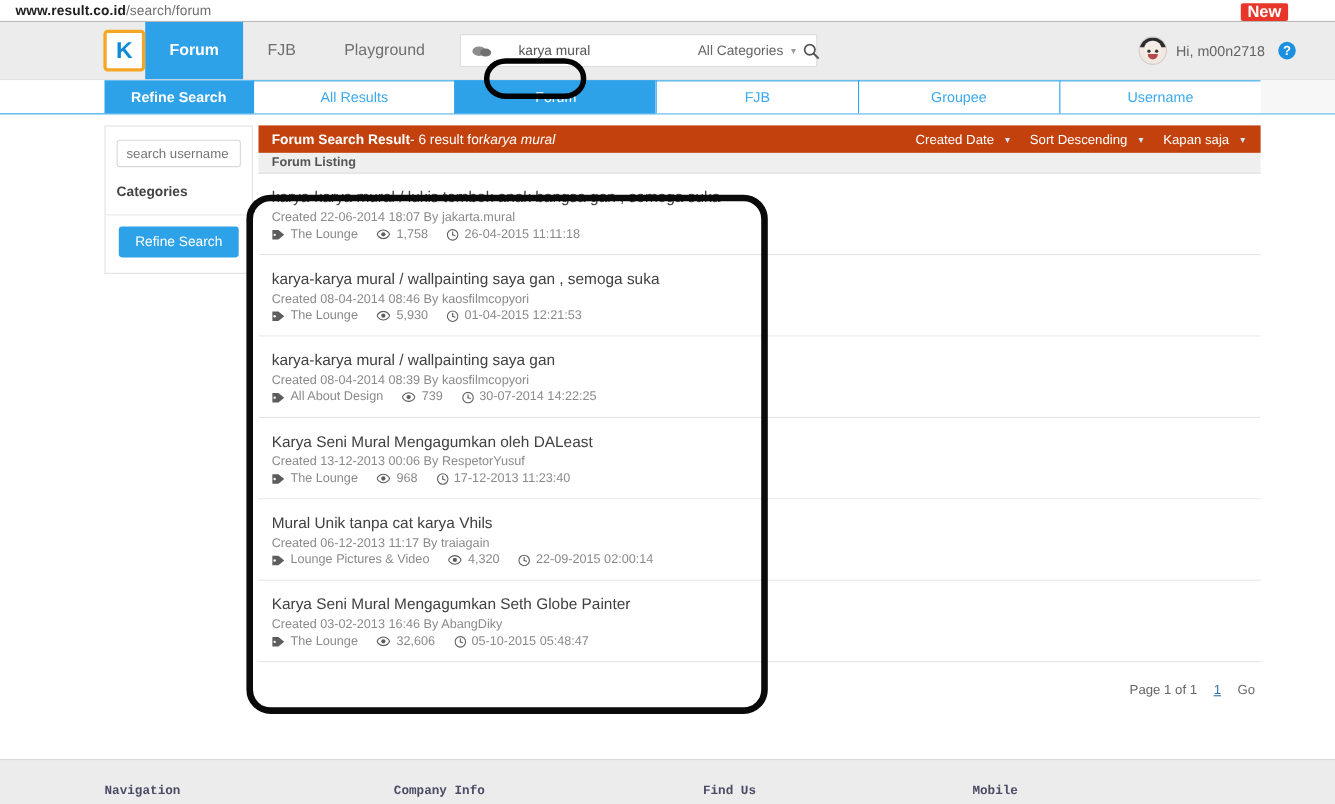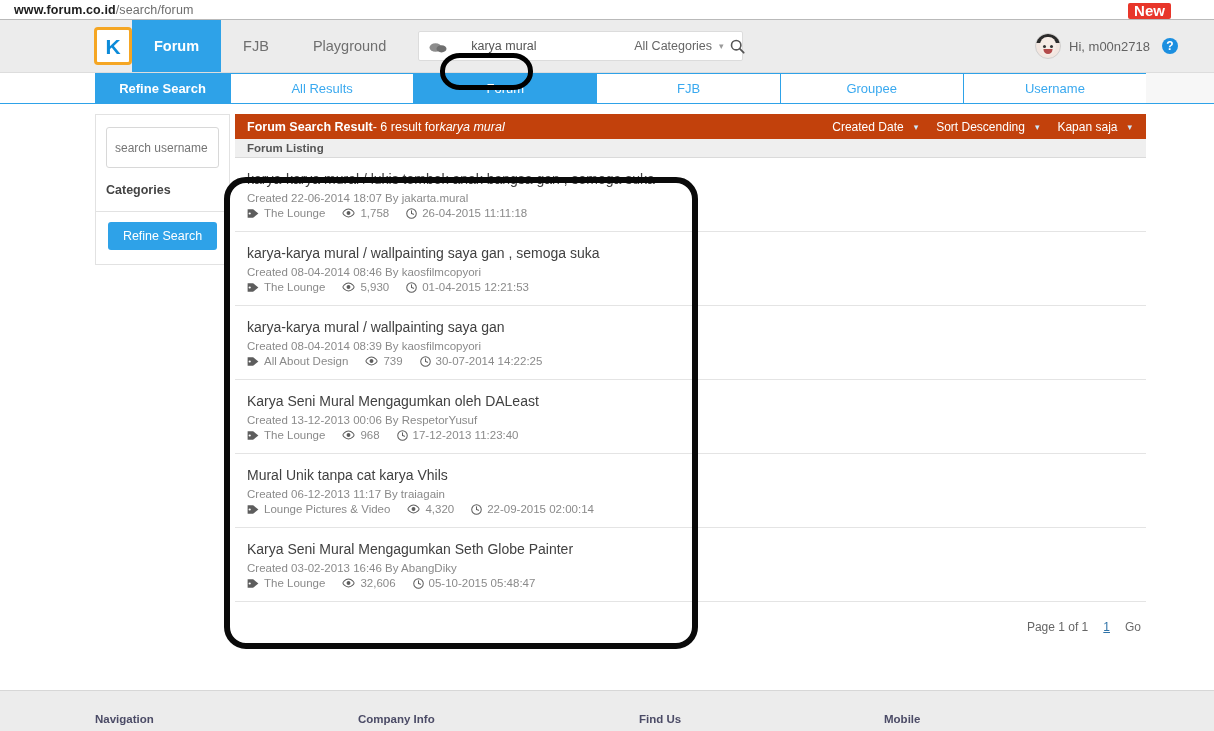--- a/index.html
+++ b/index.html
@@ -212,21 +212,21 @@
 
   
   #sidebar { width: 135px; flex: 0 0 135px; padding-top: 10px; }
   .side-card {
     border: 1px solid #e2e2e2;
     background: #ffffff;
     padding: 12px 10px 14px 10px;
   }
   .username-input {
     width: 100%;
-    height: 41px;
+    height: 25px;
     border: 1px solid #d8d8d8;
     border-radius: 3px;
     font-size: 12px;
     color: #9b9b9b;
     padding: 0 8px;
     outline: none;
     font-family: "Liberation Sans", sans-serif;
   }
   .cat-title {
     margin-top: 15px;
@@ -326,20 +326,21 @@
     left: 0; bottom: 0;
     width: 1214px;
     height: 41px;
     background: #ececec;
     border-top: 1px solid #d7d7d7;
   }
   #footer-inner {
     display: flex;
     padding-left: 95px;
     padding-top: 22px;
+    font-family: Liberation Mono, monospace;
   }
   .footer-col {
     font-size: 11.5px;
     color: #4b4b66;
     font-weight: bold;
   }
   .footer-col.c0 { width: 263px; }
   .footer-col.c1 { width: 281px; }
   .footer-col.c2 { width: 245px; }
 
@@ -359,21 +360,21 @@
     left: 224px; top: 157px;
     width: 474px; height: 472px;
     border: 6px solid #0a0a0a;
     border-radius: 22px;
   }
 </style>
 </head>
 <body>
 
 <div id="urlbar">
-  <span class="host">www.forum.co.id</span>
+  <span class="host">www.result.co.id</span>
     <span class="path">/search/forum</span>
 </div>
 
 <div id="page">
 
   <div id="topnav">
     <div id="nav-inner">
 
       <div class="logo-box">
         <span class="k-glyph">K</span>

